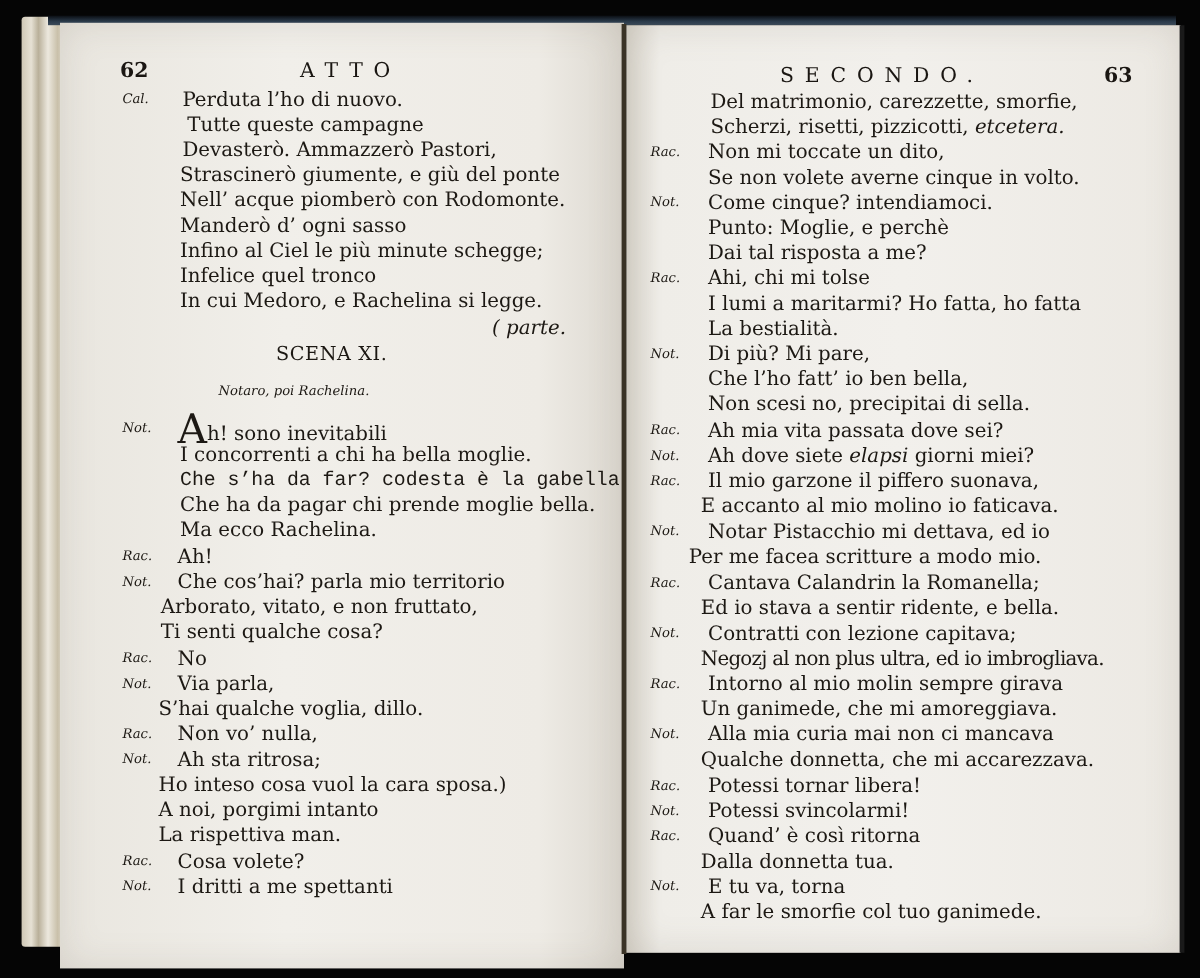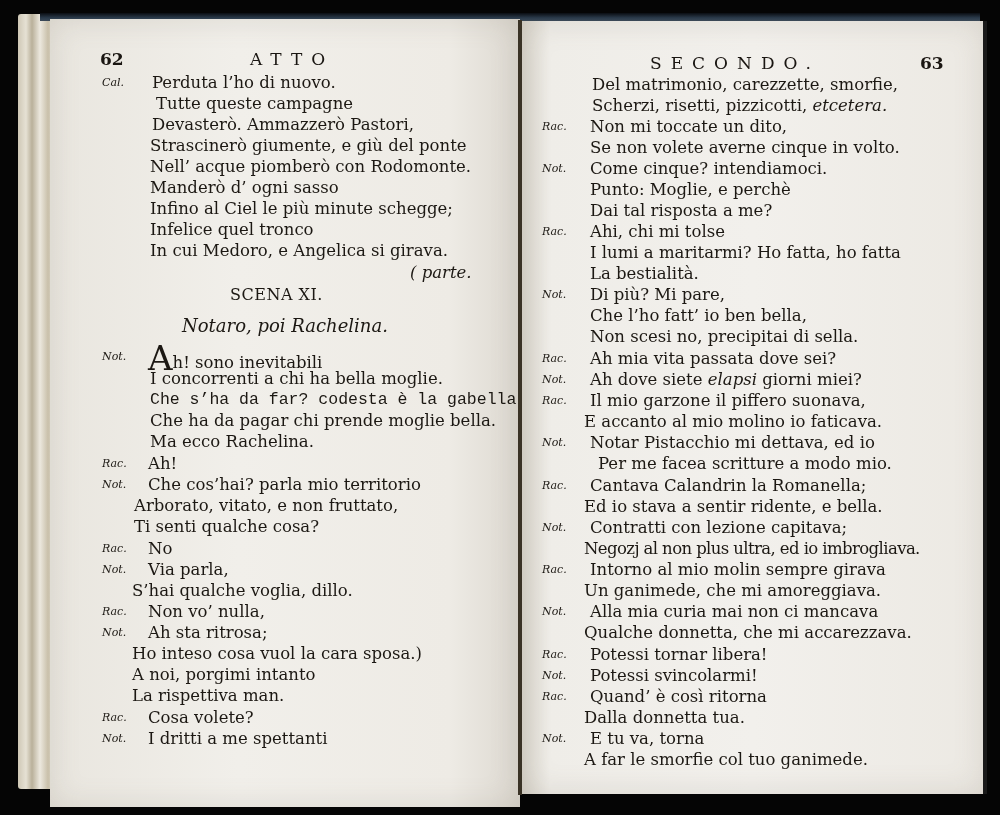--- a/index.html
+++ b/index.html
@@ -33,21 +33,21 @@
 
   .line {
     position:absolute; height:21px; line-height:21px; white-space:nowrap;
     font-size:16.5px; color:#1c1813;
   }
   .spk { position:absolute; font-style:italic; font-size:11px; }
   .txt { position:absolute; }
   .ital { font-style:italic; }
   .stage { font-style:italic; }
   .scene { font-size:16px; letter-spacing:0.5px; }
-  .persons { font-style:italic; font-size:18px; }
+  .persons { font-style:italic; font-size:11px; }
   .dropcap { font-size:34px; line-height:21px; position:relative; top:2px; }
 </style>
 </head>
 <body>
 
 <div class="book">
   <div class="page-edges-left"></div>
   <div class="cover-top"></div>
 
   <div class="page left">
@@ -58,21 +58,21 @@
       <span class="spk" style="left:0;">Cal.</span>
       <span class="txt" style="left:50px;">Perduta l’ho di nuovo.</span>
     </div>
     <div class="line" style="top:74px; left:106px;">Tutte queste campagne</div>
     <div class="line" style="top:95px; left:102px;">Devasterò. Ammazzerò Pastori,</div>
     <div class="line" style="top:116px; left:100px;">Strascinerò giumente, e giù del ponte</div>
     <div class="line" style="top:137px; left:100px;">Nell’ acque piomberò con Rodomonte.</div>
     <div class="line" style="top:179px; left:100px;">Infino al Ciel le più minute schegge;</div>
     <div class="line" style="top:158px; left:100px;">Manderò d’ ogni sasso</div>
     <div class="line" style="top:200px; left:100px;">Infelice quel tronco</div>
-    <div class="line" style="top:221px; left:100px;">In cui Medoro, e Angelica si girava.</div>
+    <div class="line" style="top:221px; left:100px;">In cui Medoro, e Rachelina si legge.</div>
 
     <div class="line stage" style="top:243px; left:360px;">( parte.</div>
     <div class="line scene" style="top:265px; left:180px;">SCENA XI.</div>
     <div class="line persons" style="top:296px; left:132px;">Notaro, poi Rachelina.</div>
 
     <div class="line" style="top:327px; left:52px;">
       <span class="spk" style="left:0;">Not.</span>
       <span class="txt" style="left:46px;"><span class="dropcap">A</span><span>h! sono inevitabili</span></span>
     </div>
     <div class="line" style="top:349px; left:100px;">I concorrenti a chi ha bella moglie.</div>
@@ -170,21 +170,21 @@
     </div>
     <div class="line" style="top:369px; left:20px;">
       <span class="spk" style="left:0;">Rac.</span>
       <span class="txt" style="left:48px;">Il mio garzone il piffero suonava,</span>
     </div>
     <div class="line" style="top:390px; left:62px;">E accanto al mio molino io faticava.</div>
     <div class="line" style="top:411px; left:20px;">
       <span class="spk" style="left:0;">Not.</span>
       <span class="txt" style="left:48px;">Notar Pistacchio mi dettava, ed io</span>
     </div>
-    <div class="line" style="top:432px; left:76px;">Per me facea scritture a modo mio.</div>
+    <div class="line" style="top:432px; left:52px;">Per me facea scritture a modo mio.</div>
     <div class="line" style="top:454px; left:20px;">
       <span class="spk" style="left:0;">Rac.</span>
       <span class="txt" style="left:48px;">Cantava Calandrin la Romanella;</span>
     </div>
     <div class="line" style="top:475px; left:62px;">Ed io stava a sentir ridente, e bella.</div>
     <div class="line" style="top:496px; left:20px;">
       <span class="spk" style="left:0;">Not.</span>
       <span class="txt" style="left:48px;">Contratti con lezione capitava;</span>
     </div>
     <div class="line" style="top:517px; left:62px; letter-spacing:-0.6px;">Negozj al non plus ultra, ed io imbrogliava.</div>

